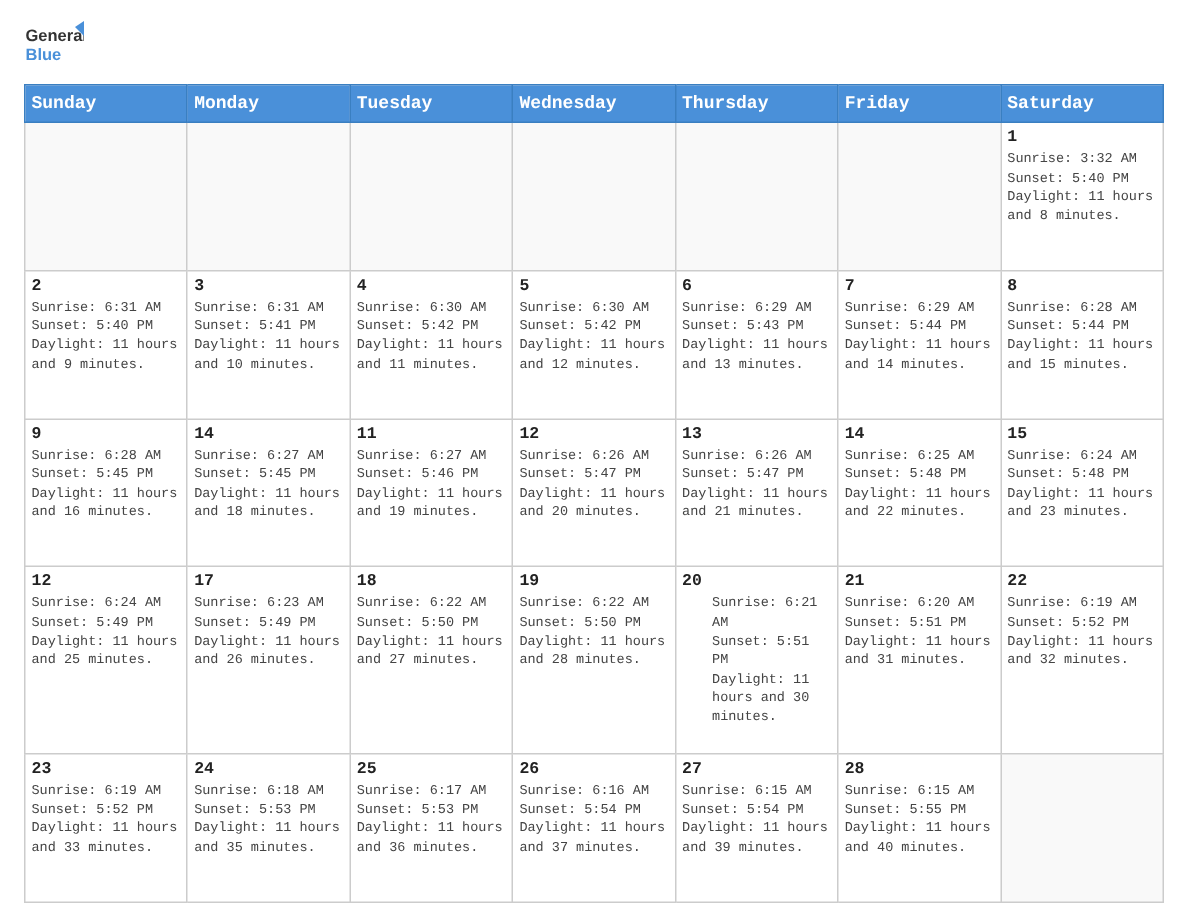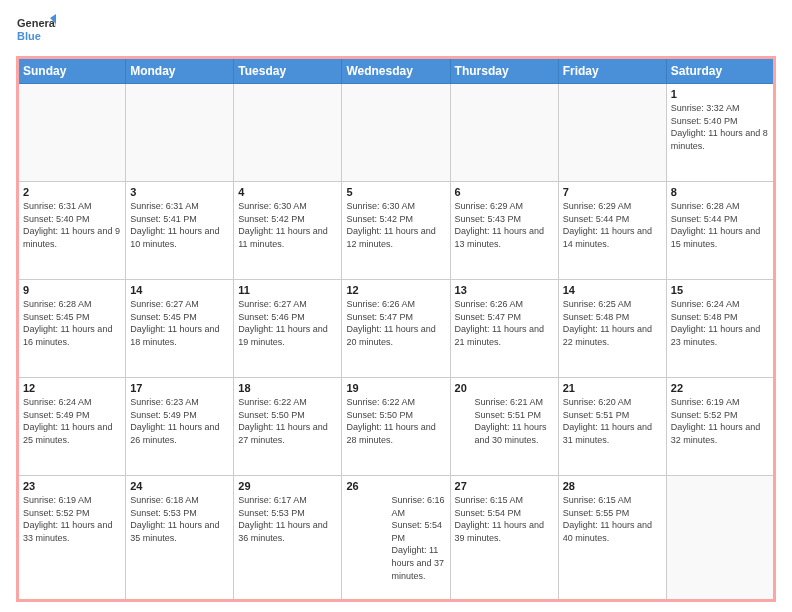--- a/index.html
+++ b/index.html
@@ -36,24 +36,25 @@
       font-weight: bold;
       color: #333;
       line-height: 1.1;
     }
     .location {
       font-size: 14px;
       color: #555;
     }
     .calendar {
       flex: 1;
-      border: 3px solid #fca5a5;
+      border: 1px solid #fca5a5;
       border-collapse: collapse;
       width: 100%;
       table-layout: fixed;
+      font-family: Liberation Mono, monospace;
     }
     .calendar thead tr th {
       background-color: #4a90d9;
       color: #fff;
       font-size: 12px;
       font-weight: bold;
       padding: 5px 4px;
       border: 1px solid #3a7fc1;
       text-align: left;
     }
@@ -266,28 +267,28 @@
 Sunset: 5:52 PM
 Daylight: 11 hours and 33 minutes.</div>
           </td>
           <td>
             <div class="day-num">24</div>
             <div class="day-info" style="white-space: pre-line;">Sunrise: 6:18 AM
 Sunset: 5:53 PM
 Daylight: 11 hours and 35 minutes.</div>
           </td>
           <td>
-            <div class="day-num">29</div>
+            <div class="day-num">25</div>
             <div class="day-info" style="white-space: pre-line;">Sunrise: 6:17 AM
 Sunset: 5:53 PM
 Daylight: 11 hours and 36 minutes.</div>
           </td>
           <td>
             <div class="day-num">26</div>
-            <div class="day-info" style="white-space: pre-line; margin-left: 45px;">Sunrise: 6:16 AM
+            <div class="day-info" style="white-space: pre-line;">Sunrise: 6:16 AM
 Sunset: 5:54 PM
 Daylight: 11 hours and 37 minutes.</div>
           </td>
           <td>
             <div class="day-num">27</div>
             <div class="day-info" style="white-space: pre-line;">Sunrise: 6:15 AM
 Sunset: 5:54 PM
 Daylight: 11 hours and 39 minutes.</div>
           </td>
           <td>

